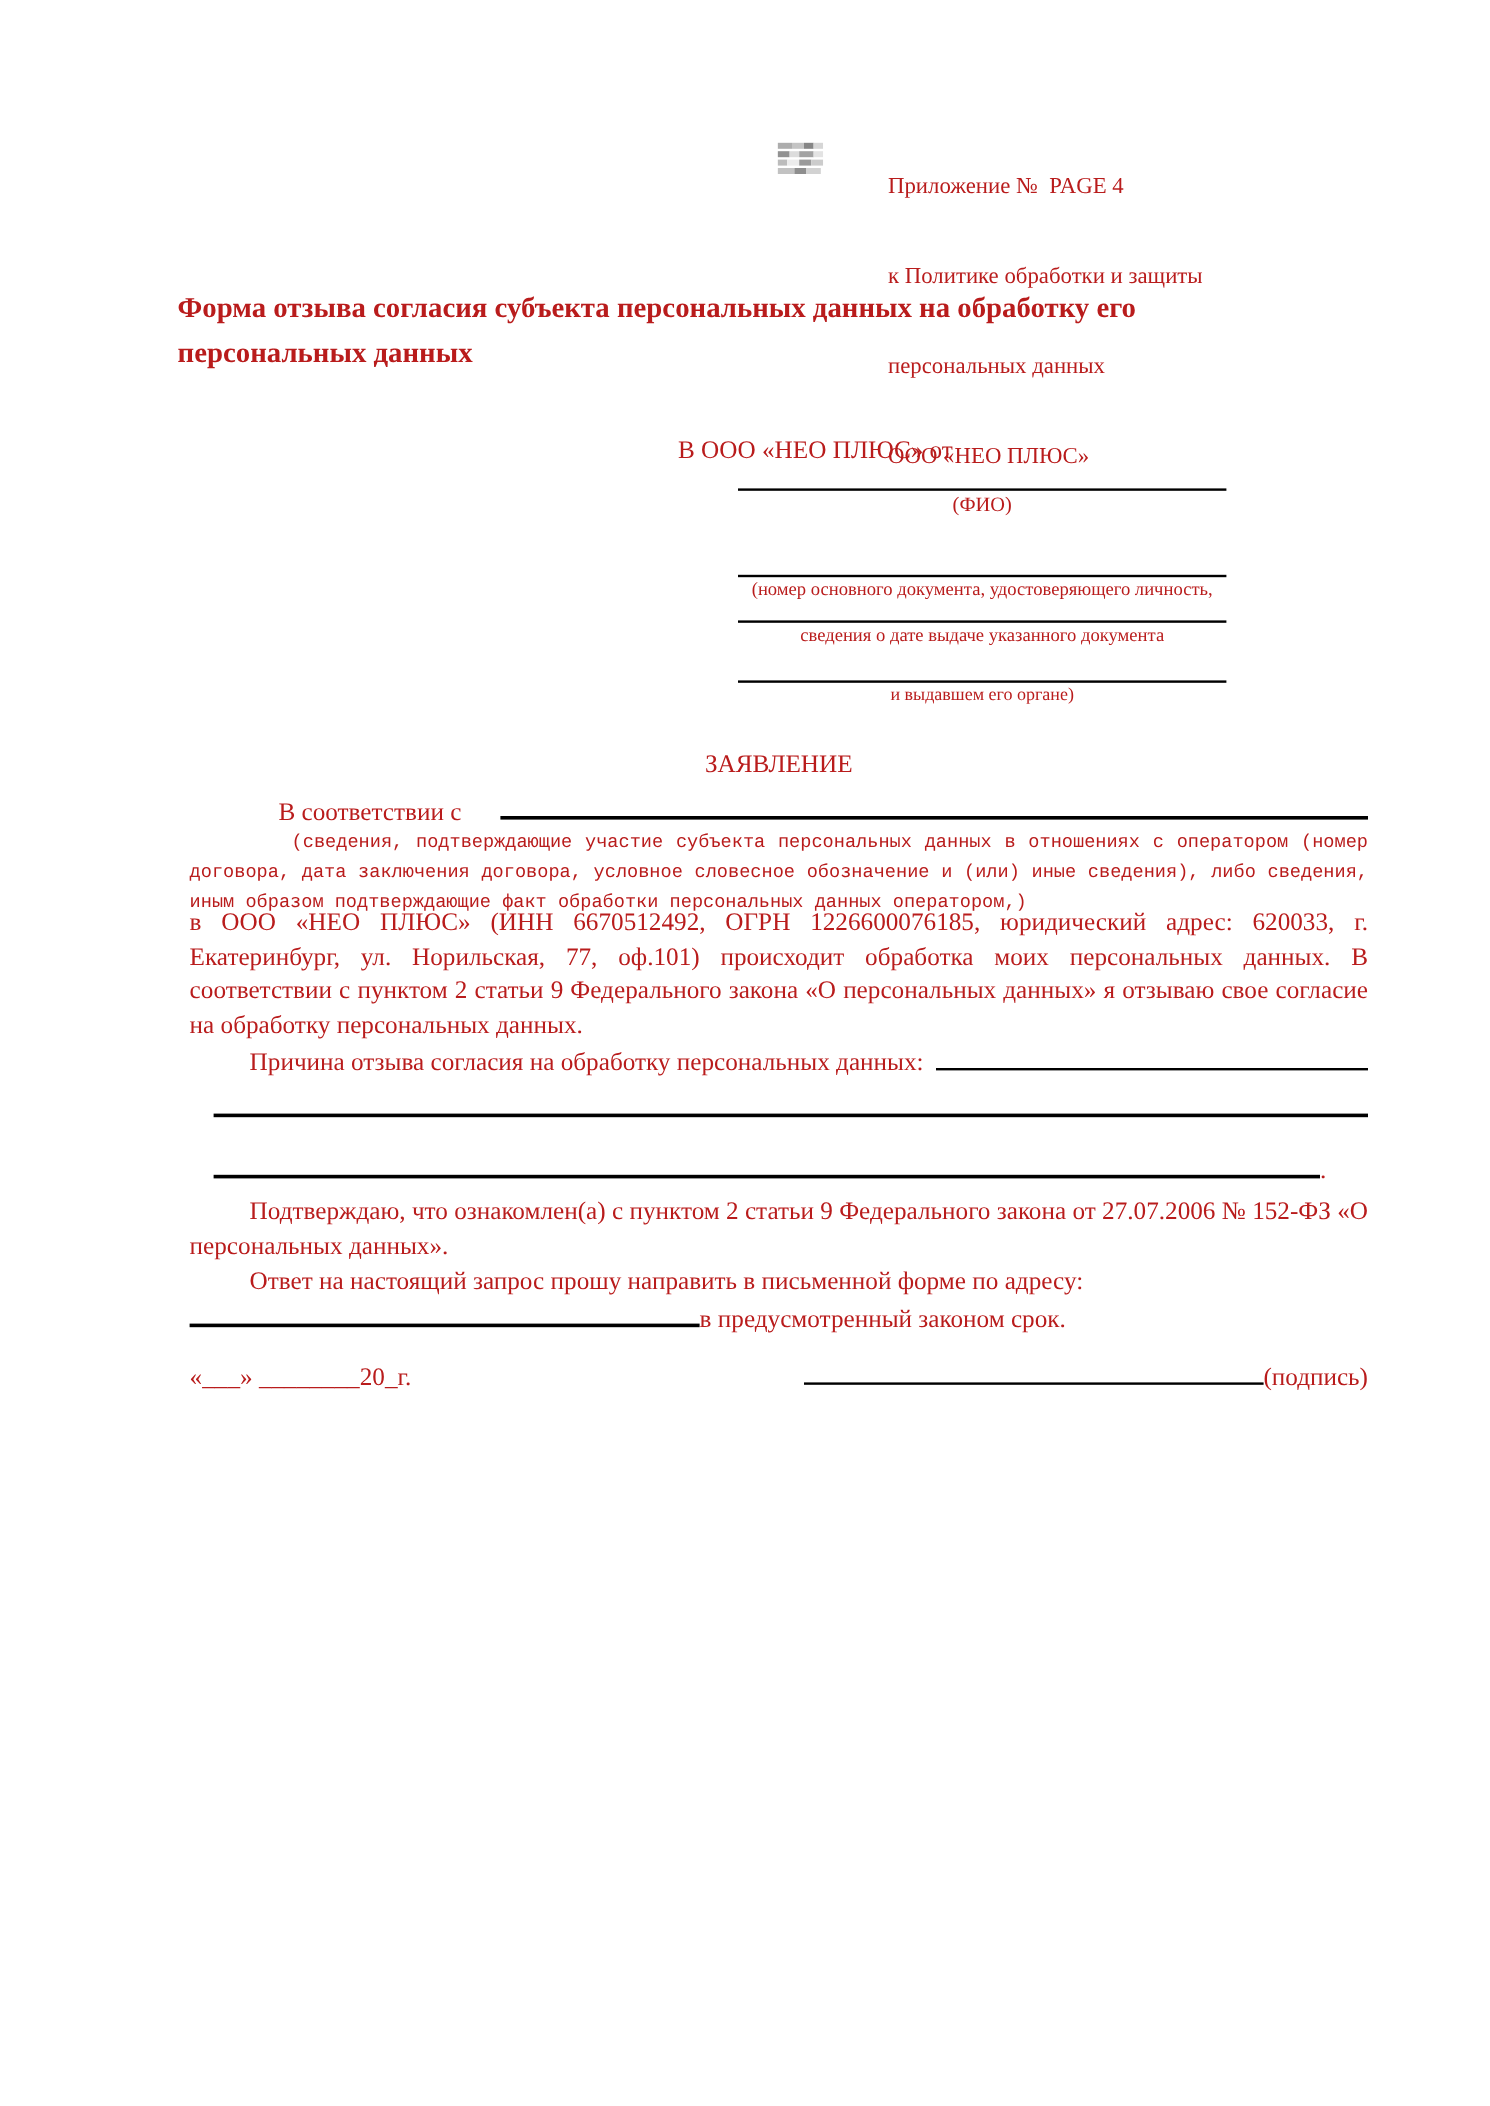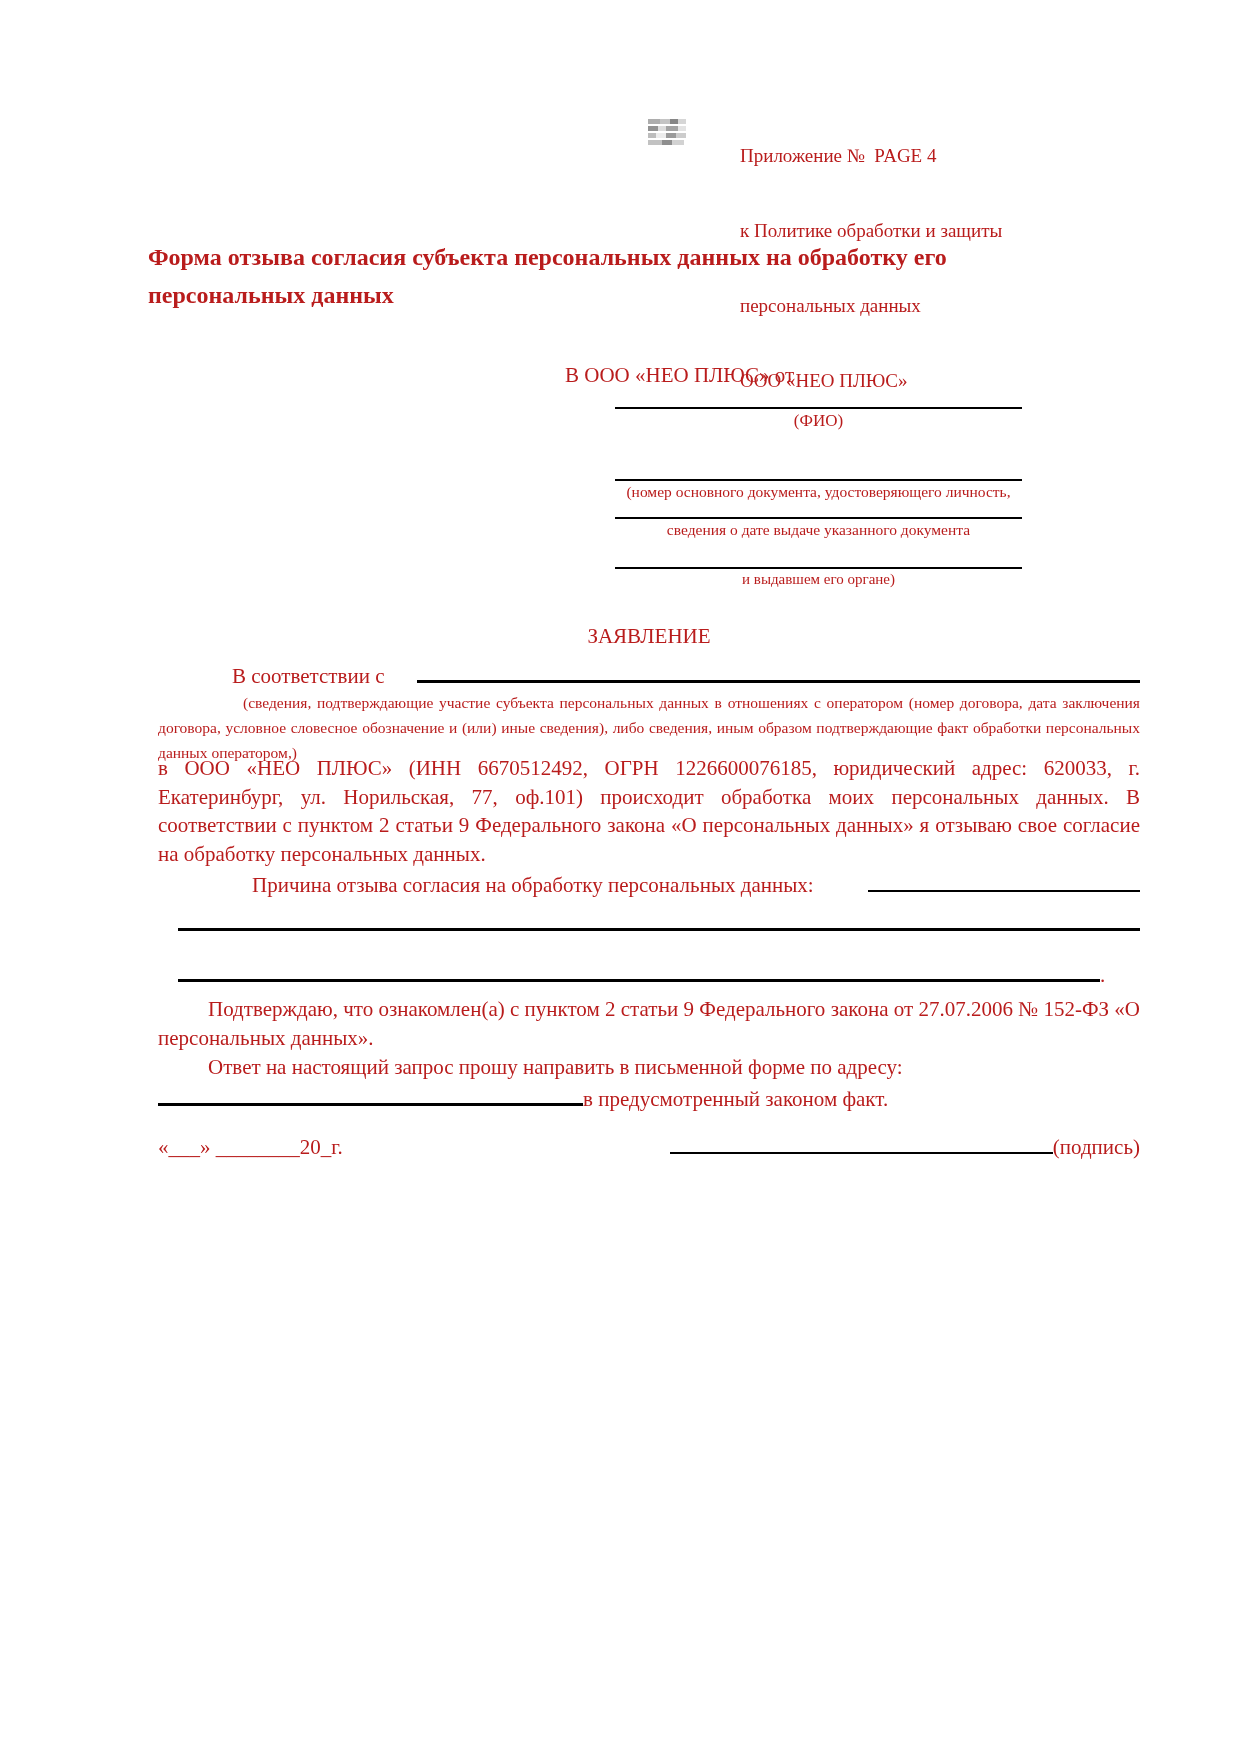--- a/index.html
+++ b/index.html
@@ -41,26 +41,26 @@
 
   .intro-row {
     position:absolute; left:158px; top:658px; width:982px;
     display:flex; align-items:baseline; font-size:21px;gap:24px;
   }
   .intro-indent { display:inline-block; width:50px; }
   .intro-fill { flex:1; border-bottom:3px solid #000; height:1.05em; margin-left:8px; }
 
   .note-text {
     position:absolute; left:158px; top:690px; width:982px;
-    font-size:15.5px; line-height:25px; text-align:justify; text-indent:85px;
+    font-size:15.5px; line-height:25px; text-align:justify; text-indent:85px;font-family:Liberation Mono, monospace;
   }
 
   .body-col { position:absolute; left:158px; top:754px; width:982px; font-size:21px; }
   .main-para { line-height:28.5px; text-align:justify; }
-  .reason-row { display:flex; align-items:baseline; line-height:28.5px;gap:44px; }
+  .reason-row { display:flex; align-items:baseline; line-height:28.5px; }
   .reason-indent { display:inline-block; width:50px; flex:0 0 auto; }
   .reason-fill { flex:1; border-bottom:2px solid #000; height:1.05em; margin-left:10px; min-width:180px; }
 
   .blank-line-1 { margin:28px 0 0 20px; width:962px; border-top:3px solid #000; height:0; }
   .blank-row-2 { margin:27px 0 0 20px; display:flex; align-items:baseline; }
   .blank-line-2 { width:922px; border-bottom:3px solid #000; height:1em; }
   .blank-period { line-height:1; }
 
   .confirm-para { margin-top:9px; line-height:29px; text-align:justify; text-indent:50px; }
   .reply-para { line-height:29px; text-indent:50px; }
@@ -152,21 +152,21 @@
       <span class="blank-line-2"></span>
       <span class="blank-period">.</span>
     </div>
 
     <div class="confirm-para">Подтверждаю, что ознакомлен(а) с пунктом 2 статьи 9 Федерального закона от 27.07.2006 № 152-ФЗ «О персональных данных».</div>
 
     <div class="reply-para">Ответ на настоящий запрос прошу направить в письменной форме по адресу:</div>
 
     <div class="address-row">
       <span class="address-fill"></span>
-      <span>в предусмотренный законом факт.</span>
+      <span>в предусмотренный законом срок.</span>
     </div>
   </div>
 
   <div class="footer-row">
     <span class="date-part">«___» ________20_г.</span>
     <span class="sig-part">
       <span class="sig-line"></span>
       <span>(подпись)</span>
     </span>
   </div>

